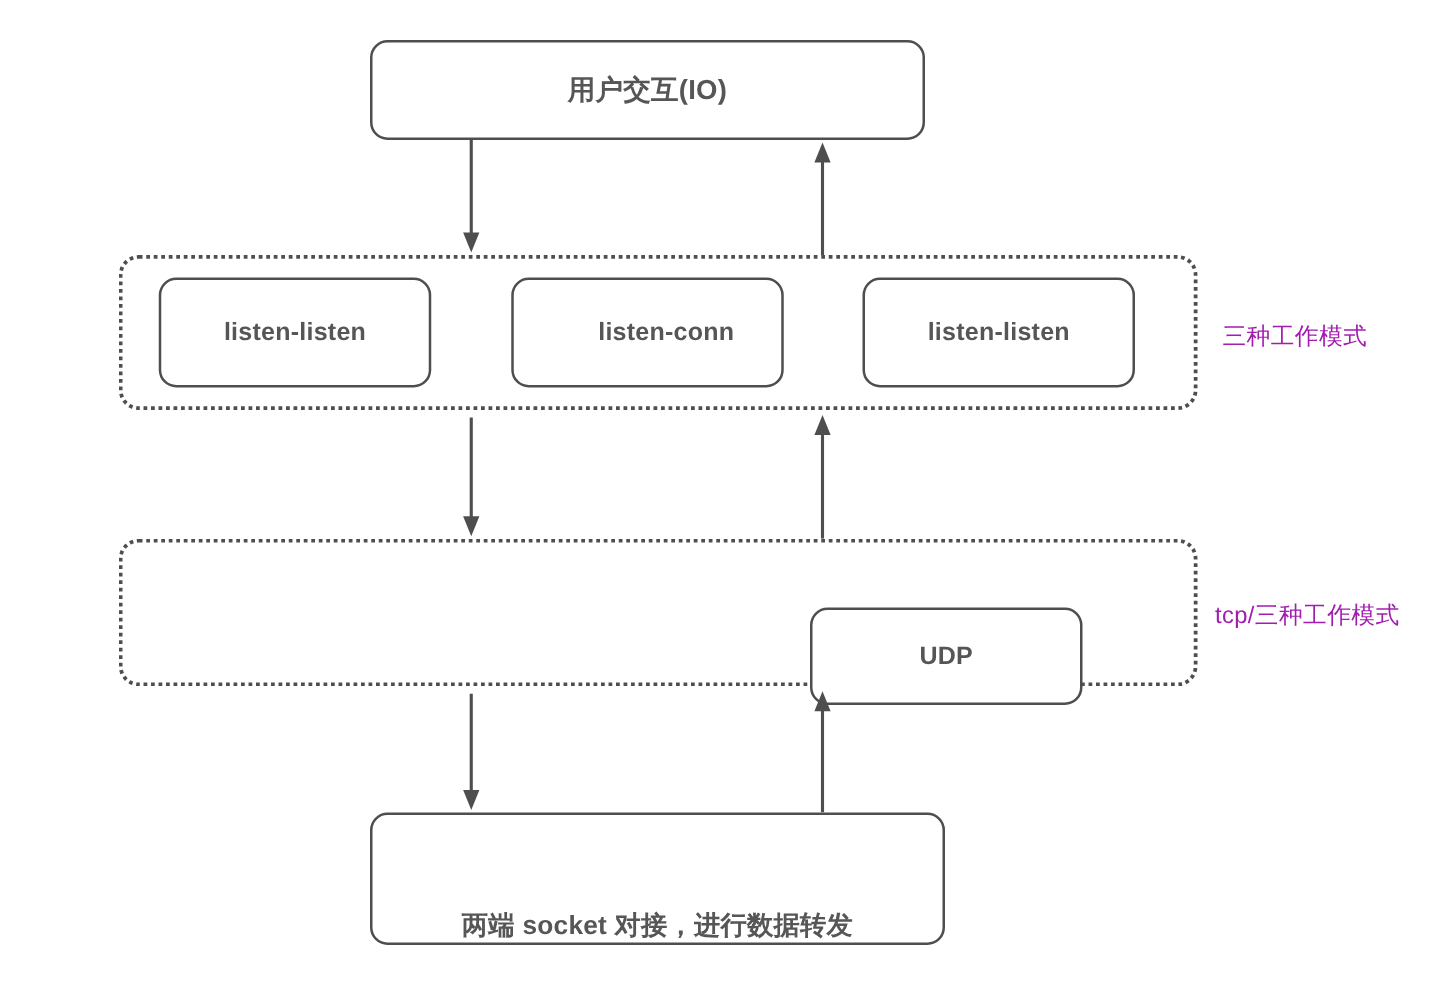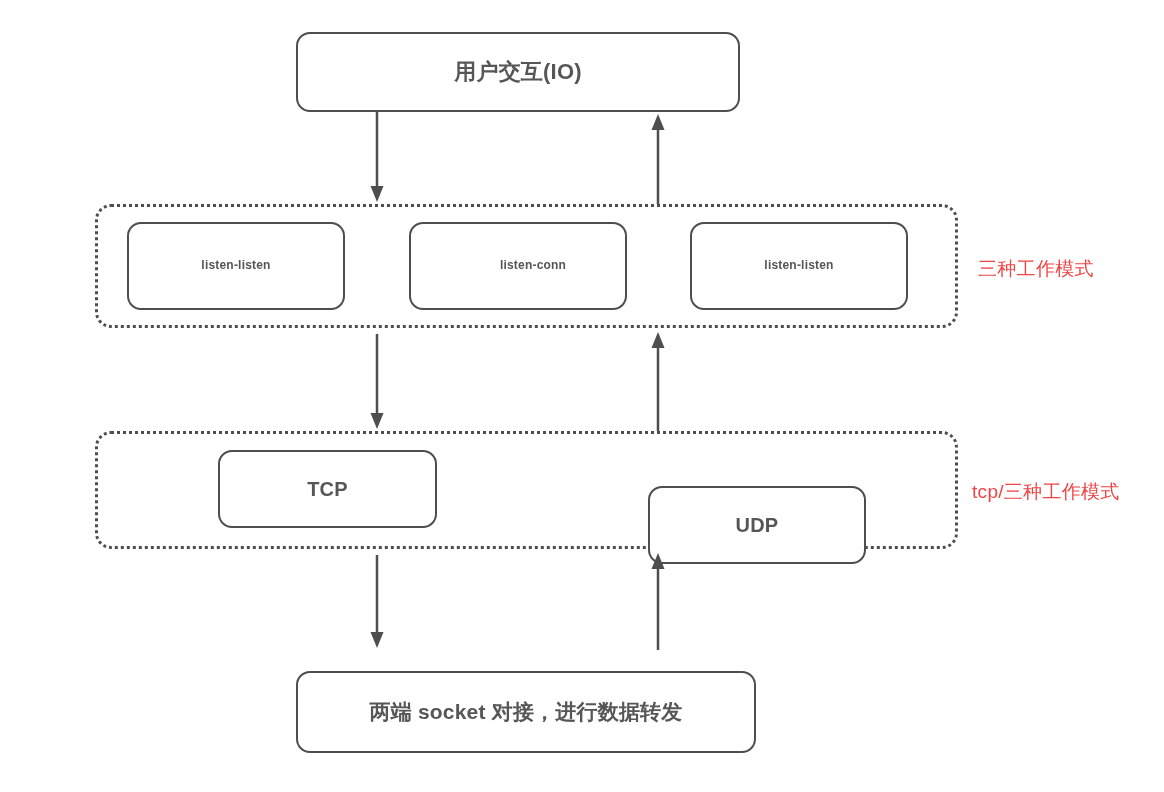--- a/index.html
+++ b/index.html
@@ -46,51 +46,51 @@
     position: absolute;
     box-sizing: border-box;
     background: transparent;
     border: 3px dotted #4e4e4e;
     border-radius: 16px;
   }
 
   
   .side-label {
     position: absolute;
-    color: #ef4444;
+    color: #a21caf;
     font-size: 19px;
     white-space: nowrap;
     letter-spacing: 0.3px;
   }
 
   
   .arrow {
     position: absolute;
   }
 
   
   #node-user-io      { left: 296px; top: 32px;  width: 444px; height: 80px; }
   #node-user-io .node-label { font-size: 22px; }
 
   #group-modes       { left: 95px;  top: 204px; width: 863px; height: 124px; }
   #node-mode-0       { left: 127px; top: 222px; width: 218px; height: 88px; }
   #node-mode-1       { left: 409px; top: 222px; width: 218px; height: 88px; padding-left: 30px; }
   #node-mode-2       { left: 690px; top: 222px; width: 218px; height: 88px; }
-  .mode-box .node-label { font-size: 12px; }
+  .mode-box .node-label { font-size: 20px; }
 
   #label-modes       { left: 978px; top: 256px; }
 
   #group-protocol    { left: 95px;  top: 431px; width: 863px; height: 118px; }
   #node-tcp          { left: 218px; top: 450px; width: 219px; height: 78px; }
   #node-udp          { left: 648px; top: 450px; width: 218px; height: 78px; margin-top: 36px; }
   .proto-box .node-label { font-size: 20px; }
 
   #label-protocol    { left: 972px; top: 479px; }
 
-  #node-socket       { left: 296px; top: 671px; width: 460px; height: 82px; }
+  #node-socket       { left: 296px; top: 650px; width: 460px; height: 106px; align-items: flex-end; }
   #node-socket .node-label { font-size: 21px; }
 
   #arrow-io-to-modes-down { left: 360px; top: 112px; }
   #arrow-modes-to-io-up   { left: 641px; top: 112px; }
   #arrow-modes-to-proto-down { left: 360px; top: 328px; }
   #arrow-proto-to-modes-up   { left: 641px; top: 328px; }
   #arrow-proto-to-socket-down { left: 360px; top: 549px; }
   #arrow-socket-to-proto-up   { left: 641px; top: 549px; }
 </style>
 </head>
@@ -131,23 +131,20 @@
     <polygon points="17,101 10.5,85 23.5,85" fill="#4e4e4e"></polygon>
   </svg>
 
   <svg class="arrow" id="arrow-proto-to-modes-up" width="34" height="103" viewBox="0 0 34 103">
     <line x1="17" y1="103" x2="17" y2="16" stroke="#4e4e4e" stroke-width="2.5"></line>
     <polygon points="17,4 10.5,20 23.5,20" fill="#4e4e4e"></polygon>
   </svg>
 
   <div class="group" id="group-protocol"></div>
 
-  <div class="node proto-box" id="node-tcp">
-    <span class="node-label">TCP</span>
-  </div>
   <div class="node proto-box" id="node-udp">
     <span class="node-label">UDP</span>
   </div>
 
   <div class="side-label" id="label-protocol">tcp/三种工作模式</div>
 
   <svg class="arrow" id="arrow-proto-to-socket-down" width="34" height="101" viewBox="0 0 34 101">
     <line x1="17" y1="6" x2="17" y2="87" stroke="#4e4e4e" stroke-width="2.5"></line>
     <polygon points="17,99 10.5,83 23.5,83" fill="#4e4e4e"></polygon>
   </svg>

